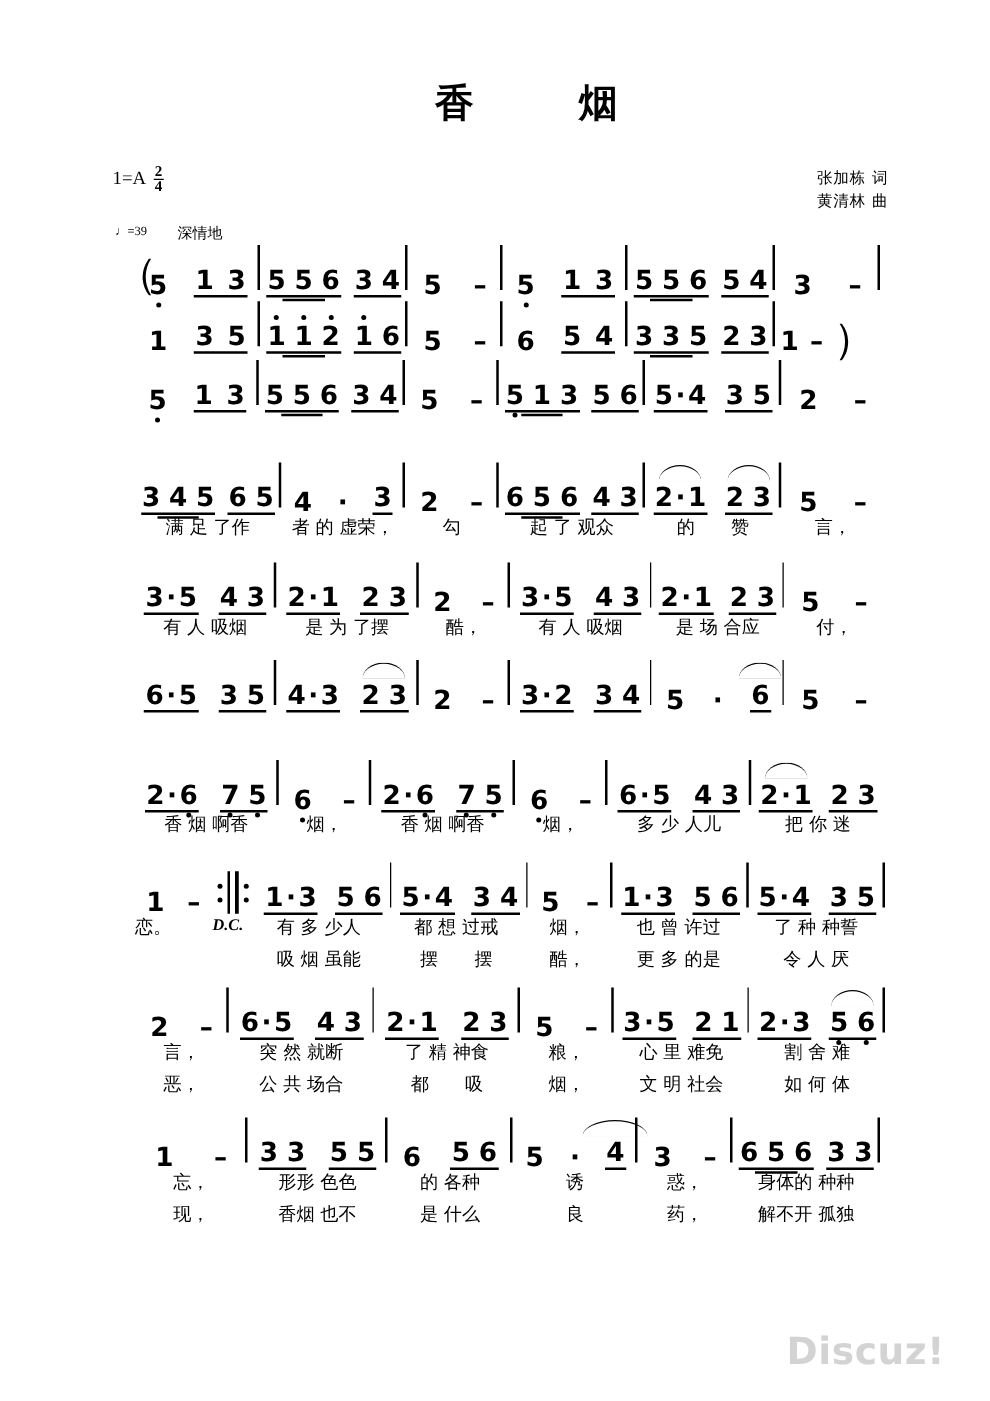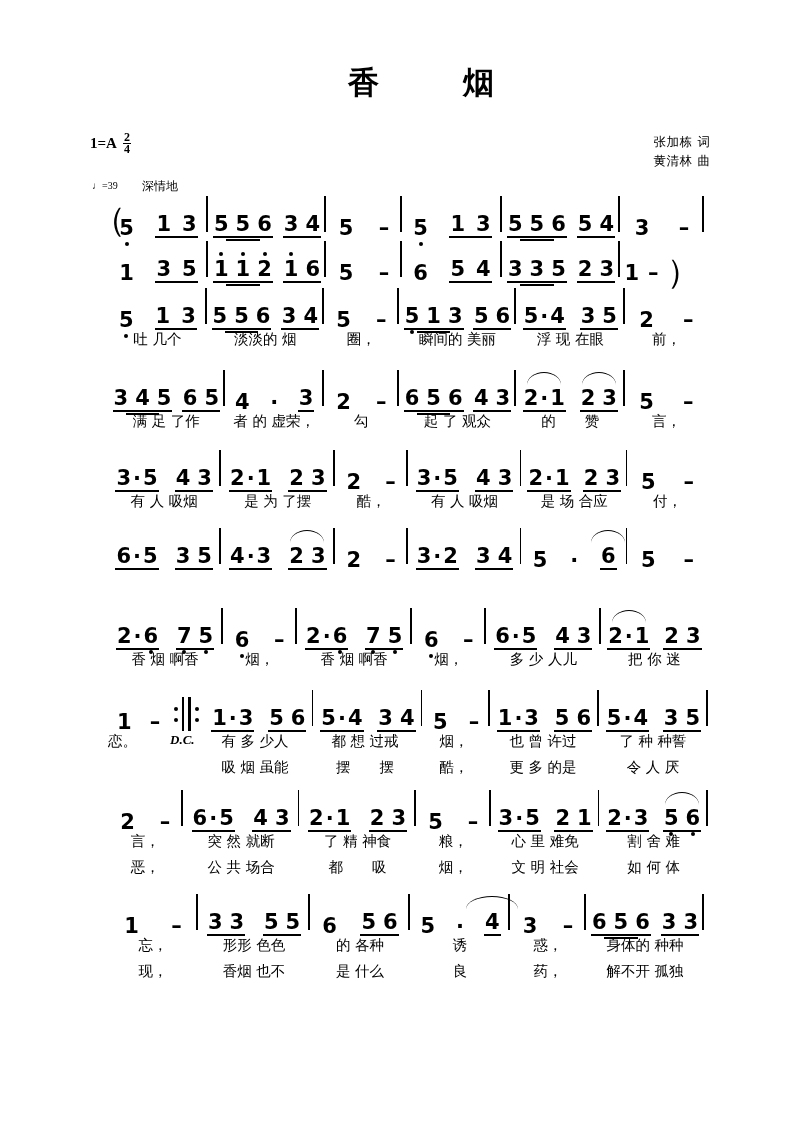--- a/index.html
+++ b/index.html
@@ -23,21 +23,21 @@
   .title .gap{display:inline-block;width:82px;}
   .subtitle{
     position:absolute;left:0;top:118px;width:792px;text-align:center;
     font-size:21px;font-family:"DejaVu Serif","Liberation Serif",serif;
   }
   .keysig{
     position:absolute;left:90px;top:132px;
     font-size:15px;font-family:"Liberation Serif",serif;
     display:flex;align-items:center;gap:6px;
   }
-  .keysig .eq{font-weight:700;}
+  .keysig .eq{font-weight:400;}
   .frac{display:inline-flex;flex-direction:column;align-items:center;
         line-height:0.95;font-size:12px;font-weight:700;}
   .frac .num{border-bottom:1.4px solid #000;padding:0 1px;}
   .frac .den{padding:0 1px;}
   .credits{
     position:absolute;right:82px;top:133px;text-align:left;
     font-size:12.5px;line-height:1.5;
     font-family:"DejaVu Sans","Liberation Sans",sans-serif;
   }
   .credits .nm{letter-spacing:.5px;}
@@ -345,41 +345,20 @@
         <span class="grp b1">
             <span class="n">3</span>
             <span class="sp s"></span>
             <span class="n">5</span>
           </span>
       </div>
       <div class="m" style="width:84px">
         <span class="n">2</span>
           <span class="n dash">–</span>
       </div>
-    </div>
-    <div class="lyr">
-      <div style="width:16px;"></div>
-      <div class="lm" style="width:100px">
-          <span class="lyc">吐 几个</span>
-        </div>
-      <div class="lm" style="width:118px">
-          <span class="lyc">淡淡的 烟</span>
-        </div>
-      <div class="lm" style="width:76px">
-          <span class="lyc">圈，</span>
-        </div>
-      <div class="lm" style="width:118px">
-          <span class="lyc">瞬间的 美丽</span>
-        </div>
-      <div class="lm" style="width:110px">
-          <span class="lyc">浮 现 在眼</span>
-        </div>
-      <div class="lm" style="width:84px">
-          <span class="lyc">前，</span>
-        </div>
     </div>
   </div>
 
   <div class="row" style="top:372px;">
     <div class="notes">
       <div style="width:16px;"></div>
       <div class="m bar" style="width:118px">
         <span class="grp b1 b2half">
             <span class="n">3</span>
             <span class="sp s"></span>
@@ -1004,13 +983,14 @@
         </div>
       <div class="lm" style="width:76px">
           <span class="lyc">药，</span>
         </div>
       <div class="lm" style="width:118px">
           <span class="lyc">解不开 孤独</span>
         </div>
     </div>
   </div>
 
+  <div class="watermark">Discuz!</div>
 </div>
 
 </body></html>

